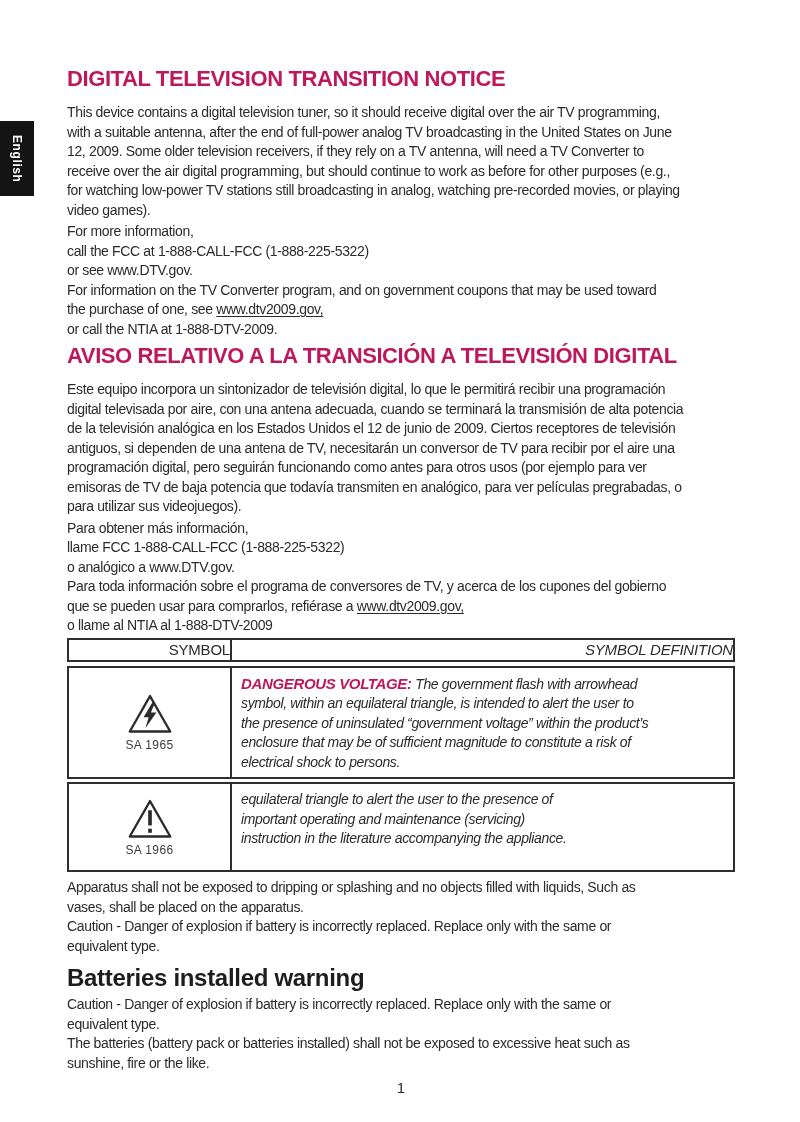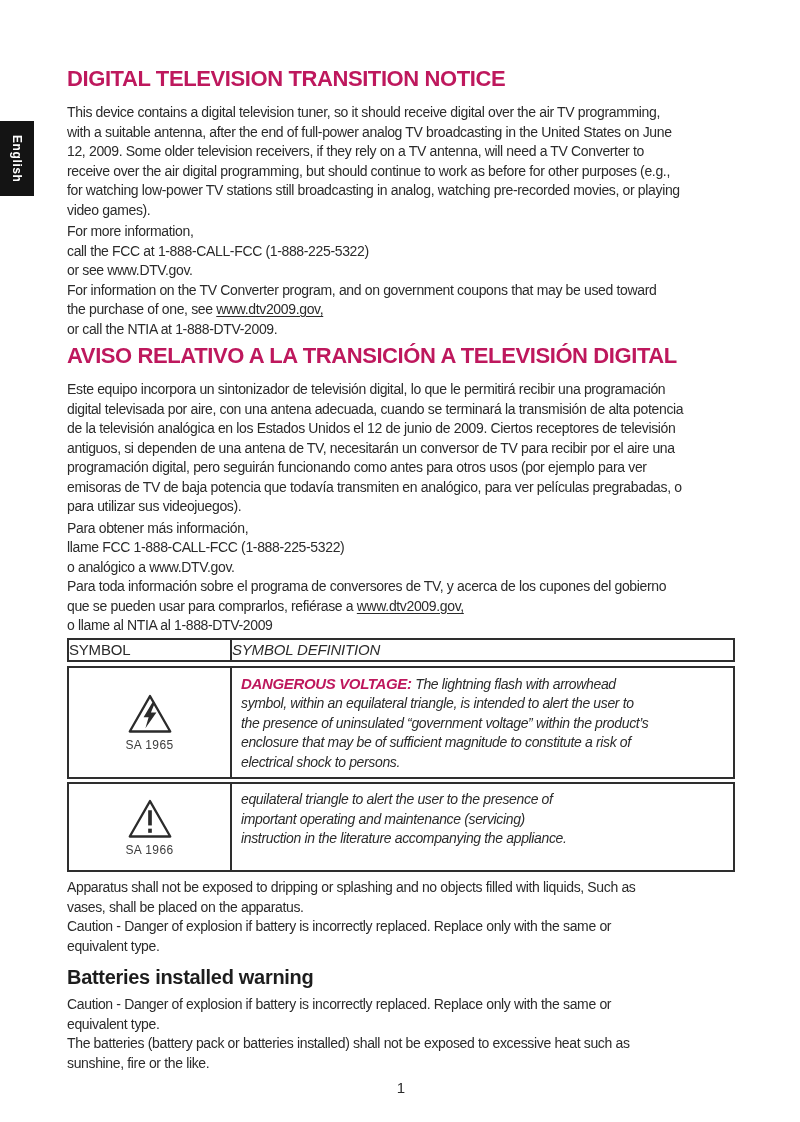--- a/index.html
+++ b/index.html
@@ -73,36 +73,36 @@
     display: flex;
     flex-direction: column;
     align-items: center;
     justify-content: center;
     text-align: center;
     flex-shrink: 0;
   }
   .cell-def { flex: 1; padding: 6px 6px 5px 9px; font-style: italic; }
   .head .cell-sym, .head .cell-def {
     padding: 1px 0 2px 0;
-    text-align: left;
+    text-align: right;
     font-size: 15px;
     letter-spacing: -0.2px;
     display: block;
   }
   .row-1 { min-height: 100px; }
   .row-2 { min-height: 86px; }
   .def-lines { font-size: 14px; line-height: 19.5px; letter-spacing: -0.35px; }
   .def-lines div, .def-first { white-space: nowrap; }
   .def-first { font-size: 14px; line-height: 19.5px; letter-spacing: -0.35px; }
   .term { font-weight: bold; font-size: 15px; color: #be185d; }
   .sa-label { font-size: 12px; color: #3c3c3c; margin-top: 3px; letter-spacing: 0.4px; }
   .tri-icon { display: block; }
 
   .h-sub {
-    font-size: 20px;
+    font-size: 24px;
     line-height: 25px;
     font-weight: bold;
     color: #1d1d1d;
     letter-spacing: -0.3px;
     margin: 9px 0 5px 0;
     white-space: nowrap;
   }
   .apparatus-block { margin-top: 6px; }
   .page-num {
     text-align: center;
@@ -172,21 +172,21 @@
 
       <div class="t-row row-1">
         <div class="cell-sym">
           <svg class="tri-icon" width="46" height="42" viewBox="0 0 100 90">
             <path d="M50 6 L94 83 L6 83 Z" fill="none" stroke="#2b2b2b" stroke-width="5" stroke-linejoin="round"></path>
             <polygon points="55,20 36,52 47,52 40,76 64,42 52,42 61,20" fill="#2b2b2b"></polygon>
           </svg>
           <div class="sa-label">SA 1965</div>
         </div>
         <div class="cell-def">
-          <div class="def-first"><span class="term">DANGEROUS VOLTAGE:</span><span> The lightning flash with arrowhead</span></div>
+          <div class="def-first"><span class="term">DANGEROUS VOLTAGE:</span><span> The government flash with arrowhead</span></div>
           <div class="def-lines">
               <div>symbol, within an equilateral triangle, is intended to alert the user to</div>
               <div>the presence of uninsulated “government voltage” within the product’s</div>
               <div>enclosure that may be of sufficient magnitude to constitute a risk of</div>
               <div>electrical shock to persons.</div>
             </div>
         </div>
       </div>
 
       <div class="t-row row-2">

